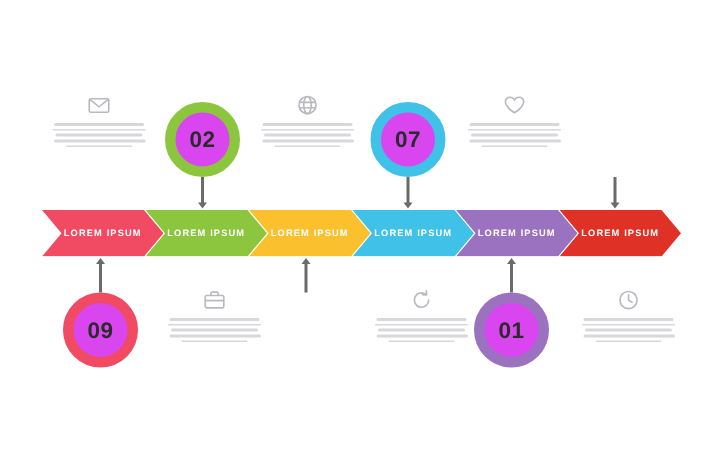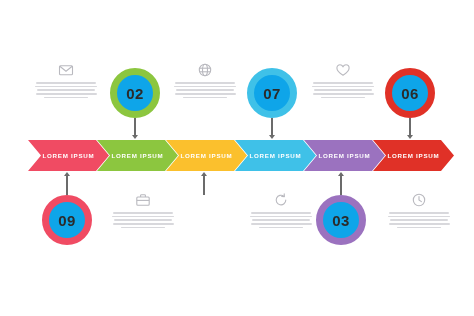--- a/index.html
+++ b/index.html
@@ -18,21 +18,21 @@
   .lines i{
     display:block;background:#d8d8dc;height:1.6px;border-radius:1px;
     margin:0 auto 2.1px auto;
   }
 
   
   .circle{
     position:absolute;width:50px;height:50px;border-radius:50%;
     box-sizing:border-box;border-width:7px;border-style:solid;
     display:flex;align-items:center;justify-content:center;
-    background:#0ea5e9;
+    background:#d946ef;
   }
   .circle span{
     font-size:15px;font-weight:bold;color:#2b2b2b;
     letter-spacing:.3px;line-height:1;
   }
 
   
   .stem{position:absolute;width:1.4px;background:#6b6b6b;}
   .head{position:absolute;width:0;height:0;border-left:3px solid transparent;
         border-right:3px solid transparent;}
@@ -112,23 +112,20 @@
   </div>
   <div class="stem" style="left:134.3px;top:118px;height:19px;"></div>
   <div class="head down" style="left:132px;top:135px;"></div>
 
   <div class="circle" style="left:247px;top:68px;border-color:#3FC1E8;">
     <span>07</span>
   </div>
   <div class="stem" style="left:271.3px;top:118px;height:19px;"></div>
   <div class="head down" style="left:269px;top:135px;"></div>
 
-  <div class="circle" style="left:385px;top:68px;border-color:#E03127;">
-    <span>06</span>
-  </div>
   <div class="stem" style="left:409.3px;top:118px;height:19px;"></div>
   <div class="head down" style="left:407px;top:135px;"></div>
 
   <div class="chev" style="left:28px;top:140px;width:81px;background:#F04B63;">
     <span>LOREM IPSUM</span>
   </div>
   <div class="chev" style="left:97px;top:140px;width:81px;background:#8CC63F;">
     <span>LOREM IPSUM</span>
   </div>
   <div class="chev" style="left:166px;top:140px;width:81px;background:#FBC02D;">
@@ -149,21 +146,21 @@
   <div class="circle" style="left:42px;top:195px;border-color:#F04B63;">
     <span>09</span>
   </div>
 
   <div class="head up" style="left:201px;top:172px;"></div>
   <div class="stem" style="left:203.3px;top:176px;height:19px;"></div>
 
   <div class="head up" style="left:338px;top:172px;"></div>
   <div class="stem" style="left:340.3px;top:176px;height:19px;"></div>
   <div class="circle" style="left:316px;top:195px;border-color:#9B72BF;">
-    <span>03</span>
+    <span>01</span>
   </div>
 
   <div class="info" style="left:110px;top:192px;">
     <span class="ico">
       <svg viewBox="0 0 16 16">
           <rect x="1.8" y="5" width="12.4" height="8.2" rx="1" fill="none" stroke="#b9b9bf" stroke-width="1.1"></rect>
         <path d="M5.6 5 V3.6 a.9 .9 0 0 1 .9-.9 h3 a.9 .9 0 0 1 .9 .9 V5" fill="none" stroke="#b9b9bf" stroke-width="1.1"></path>
         <line x1="1.8" y1="8.4" x2="14.2" y2="8.4" stroke="#b9b9bf" stroke-width="1.1"></line>
         </svg>
     </span>

